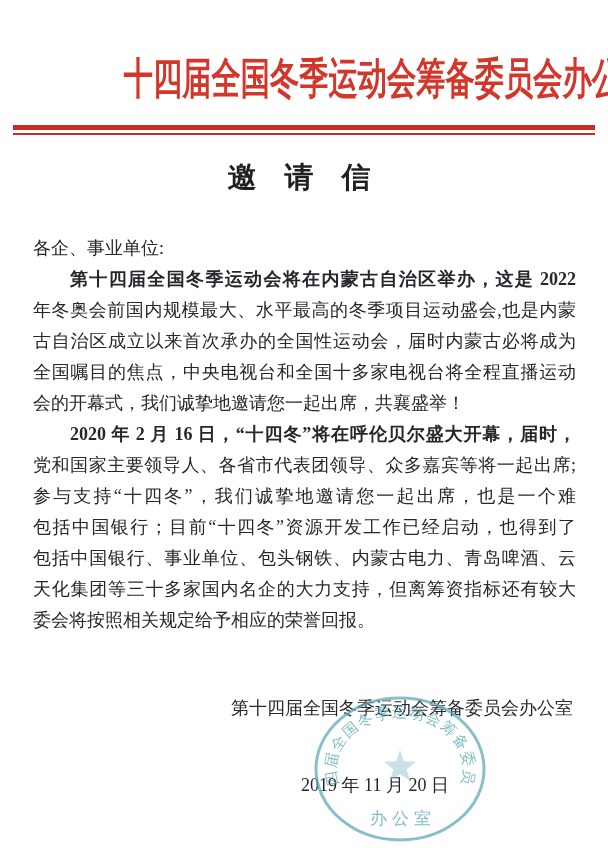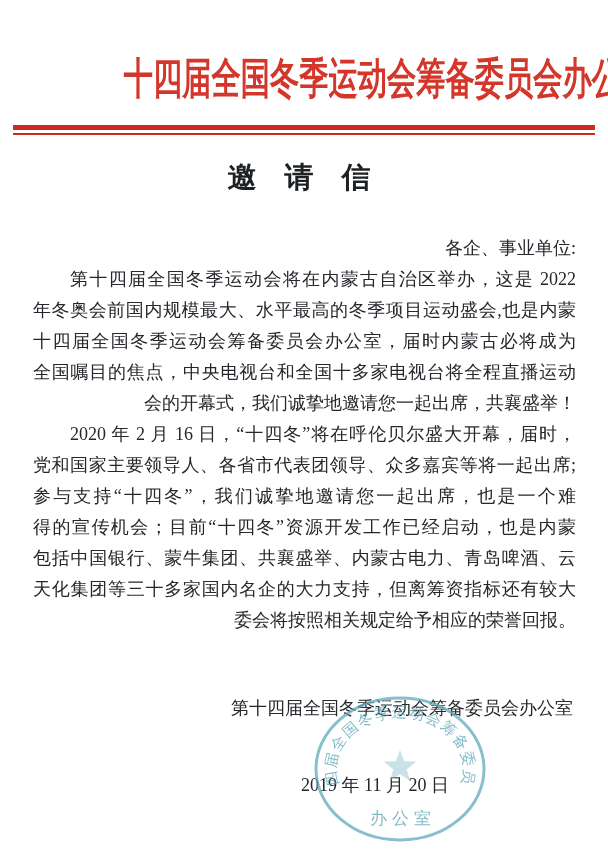--- a/index.html
+++ b/index.html
@@ -58,28 +58,27 @@
     position: absolute;
     top: 233px; left: 33px;
     width: 543px;
     font-size: 18px;
     color: #24272b;
   }
   .line {
     height: 31px;
     line-height: 31px;
     white-space: pre-wrap;
-    text-align: right;
   }
   .line.fill {
     text-align: justify;
     text-align-last: justify;
     text-justify: inter-character;
   }
-  .line.indent { text-indent: 37px; }
+  .line.indent { text-indent: 37px; font-weight: bold; }
   .sign-org {
     position: absolute;
     top: 696px; left: 203px;
     font-size: 18px;
     color: #24272b;
     white-space: nowrap;
     margin-left: 28px;
   }
   .sign-date {
     position: absolute;
@@ -109,28 +108,28 @@
 
   <div class="rule-thick"></div>
   <div class="rule-thin"></div>
 
   <div class="doc-title">邀 请 信</div>
 
   <div class="body-text">
     <div class="line">各企、事业单位:</div>
     <div class="line indent fill">第十四届全国冬季运动会将在内蒙古自治区举办，这是 2022</div>
     <div class="line fill">年冬奥会前国内规模最大、水平最高的冬季项目运动盛会,也是内蒙</div>
-    <div class="line fill">十四届全国冬季运动会筹备委员会办公室，届时内蒙古必将成为</div>
+    <div class="line fill">古自治区成立以来首次承办的全国性运动会，届时内蒙古必将成为</div>
     <div class="line fill">全国嘱目的焦点，中央电视台和全国十多家电视台将全程直播运动</div>
     <div class="line">会的开幕式，我们诚挚地邀请您一起出席，共襄盛举！</div>
     <div class="line indent fill">2020 年 2 月 16 日，“十四冬”将在呼伦贝尔盛大开幕，届时，</div>
     <div class="line fill">党和国家主要领导人、各省市代表团领导、众多嘉宾等将一起出席;</div>
     <div class="line fill">参与支持“十四冬”，我们诚挚地邀请您一起出席，也是一个难</div>
-    <div class="line fill">得的宣传机会；目前“十四冬”资源开发工作已经启动，也是内蒙</div>
-    <div class="line fill">包括中国银行、蒙牛集团、共襄盛举、内蒙古电力、青岛啤酒、云</div>
+    <div class="line fill">包括中国银行；目前“十四冬”资源开发工作已经启动，也得到了</div>
+    <div class="line fill">包括中国银行、事业单位、包头钢铁、内蒙古电力、青岛啤酒、云</div>
     <div class="line fill">天化集团等三十多家国内名企的大力支持，但离筹资指标还有较大</div>
     <div class="line">委会将按照相关规定给予相应的荣誉回报。</div>
   </div>
 
   <div class="sign-org">第十四届全国冬季运动会筹备委员会办公室</div>
   <div class="sign-date">2019 年 11 月 20 日</div>
 
   <svg class="seal" viewBox="0 0 176 152" xmlns="http://www.w3.org/2000/svg">
     <ellipse cx="88" cy="75" rx="84" ry="71" fill="none" stroke="#5fa9b9" stroke-width="3" stroke-opacity="0.85"></ellipse>
     <polygon points="88,56 92.1,67.3 104.2,67.7 94.7,75.2 98,86.8 88,80 78,86.8 81.3,75.2 71.8,67.7 83.9,67.3" fill="#8cc3cd" fill-opacity="0.55"></polygon>

